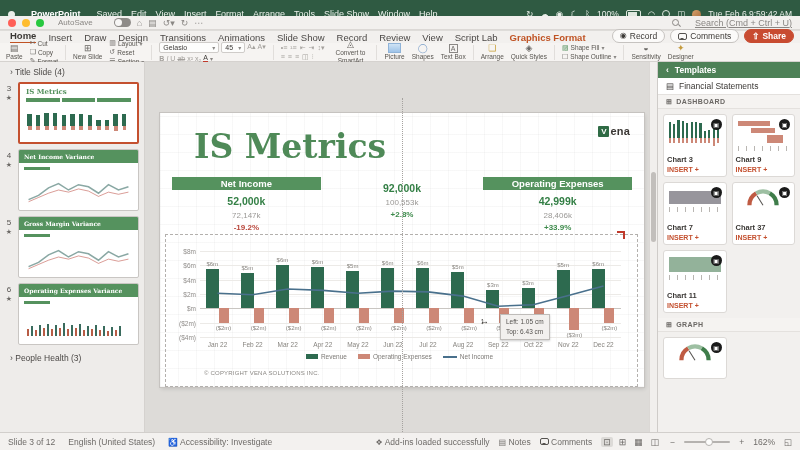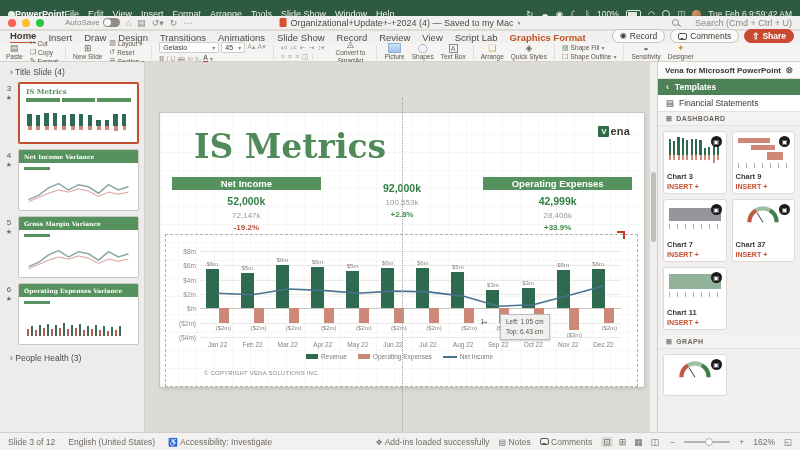--- a/index.html
+++ b/index.html
@@ -1,39 +1,39 @@
 <!DOCTYPE html>
 <html><head>
 <meta charset="utf-8">
 <style>
   html,body{margin:0;padding:0;background:#dedcd9;}
   body{width:800px;height:450px;overflow:hidden;font-family:"Liberation Sans",sans-serif;-webkit-font-smoothing:antialiased;}
   .app{position:relative;width:800px;height:450px;overflow:hidden;background:#dedcd9;}
   
-  .menubar{position:absolute;left:0;top:0;width:800px;height:28px;background:#2f5a42;color:#e9efe9;display:flex;align-items:center;padding:0 8px;box-sizing:border-box;font-size:9px;gap:0;}
+  .menubar{position:absolute;left:0;top:0;width:800px;height:28px;background:#2f5a42;color:#e9efe9;display:flex;align-items:center;padding:0 8px;box-sizing:border-box;font-size:9px;gap:16px;}
   .apple{width:7px;height:7px;border-radius:50%;background:#e9efe9;display:inline-block;}
   .appname{font-weight:bold;color:#fff;}
   .mitem{white-space:nowrap;}
   .menu-right{margin-left:auto;display:flex;align-items:center;gap:7px;font-size:8.5px;}
   .batt{width:13px;height:7px;border:1px solid #dfe8df;border-radius:2px;position:relative;display:inline-block;}
   .batt-fill{position:absolute;left:1px;top:1px;bottom:1px;width:9px;background:#dfe8df;}
   .mag{width:6px;height:6px;border:1px solid #dfe8df;border-radius:50%;position:relative;display:inline-block;}
   .mag::after{content:'';position:absolute;width:4px;height:1px;background:#dfe8df;right:-3px;bottom:-1px;transform:rotate(45deg);}
   .avatar{width:9px;height:9px;border-radius:50%;background:linear-gradient(135deg,#d7a26b,#a96e3f);display:inline-block;}
   
   .titlebar{position:absolute;left:0;top:16px;width:800px;height:14px;background:#f2f0ee;border-bottom:1px solid #dbd8d5;display:flex;align-items:center;padding:0 8px;box-sizing:border-box;font-size:9px;color:#6e6b68;gap:6px;}
   .tl{width:8px;height:8px;border-radius:50%;display:inline-block;}
   .tl.r{background:#ff5f57}.tl.y{background:#febc2e}.tl.g{background:#28c840}
-  .autosave-wrap{display:flex;align-items:center;gap:3px;margin-left:15px;font-size:8px;color:#8a8784;}
+  .autosave-wrap{display:flex;align-items:center;gap:21px;margin-left:8px;font-size:8px;color:#8a8784;}
   .toggle{width:17px;height:9px;border-radius:5px;background:#8e8b88;position:relative;display:inline-block;}
   .toggle .knob{position:absolute;left:1px;top:1px;width:7px;height:7px;border-radius:50%;background:#f7f6f5;}
   .tb-ic{color:#8a8784;font-size:9px;}
   .doc-title{position:absolute;left:50%;transform:translateX(-50%);display:flex;align-items:center;gap:4px;color:#4c4a47;font-size:9px;white-space:nowrap;}
   .docicon{width:7px;height:9px;background:#d35230;border-radius:1px;display:inline-block;}
-  .search-wrap{margin-left:auto;display:flex;align-items:center;gap:16px;color:#8a8784;}
+  .search-wrap{margin-left:auto;display:flex;align-items:center;gap:16px;color:#8a8784;text-decoration:underline;}
   .mag2{width:5px;height:5px;border:1px solid #8a8784;border-radius:50%;position:relative;display:inline-block;}
   .mag2::after{content:'';position:absolute;width:3px;height:1px;background:#8a8784;right:-3px;bottom:-1px;transform:rotate(45deg);}
   
   .ribbon-tabs{position:absolute;left:0;top:31px;width:800px;height:12px;background:#f2f0ee;display:flex;align-items:center;gap:12px;padding:0 10px;box-sizing:border-box;font-size:9.5px;color:#4b4846;}
   .rtab{white-space:nowrap;}
   .rtab.active{font-weight:bold;color:#3b3835;border-bottom:2px solid #c05324;padding-bottom:1px;}
   .rtab.contextual{color:#c05324;font-weight:bold;}
   .pills{position:absolute;right:6px;top:-2px;display:flex;gap:5px;align-items:center;}
   .pill{height:12px;border:1px solid #c6c3c0;border-radius:7px;background:#fbfaf9;display:flex;align-items:center;gap:3px;padding:0 7px;font-size:8.5px;color:#3d3a37;}
   .pill .dot{font-size:8px;line-height:8px;}
@@ -136,21 +136,21 @@
 </style>
 </head>
 <body>
 
 <div class="app">
 
   <div class="menubar">
     <span class="apple"></span>
     <span class="appname">PowerPoint</span>
     <span id="menu-items" style="display:flex;gap:9px;">
-        <span class="mitem">File</span>
+        <span class="mitem">Saved</span>
         <span class="mitem">Edit</span>
         <span class="mitem">View</span>
         <span class="mitem">Insert</span>
         <span class="mitem">Format</span>
         <span class="mitem">Arrange</span>
         <span class="mitem">Tools</span>
         <span class="mitem">Slide Show</span>
         <span class="mitem">Window</span>
         <span class="mitem">Help</span>
       </span>
@@ -180,25 +180,20 @@
       <span>AutoSave</span>
       <span class="toggle">
           <span class="knob"></span>
         </span>
     </span>
     <span class="tb-ic">⌂</span>
     <span class="tb-ic">▤</span>
     <span class="tb-ic">↺▾</span>
     <span class="tb-ic">↻</span>
     <span class="tb-ic">⋯</span>
-    <span class="doc-title">
-      <span class="docicon"></span>
-      <span>Organizational+Update+-+2024 (4) — Saved to my Mac</span>
-      <span class="chev">▾</span>
-    </span>
     <span class="search-wrap">
       <span class="mag2"></span>
       <span>Search (Cmd + Ctrl + U)</span>
     </span>
   </div>
 
   <div class="ribbon-tabs">
     <span id="ribbon-tabs" style="display:flex;gap:12px;align-items:center;">
         <span class="rtab active">Home</span>
         <span class="rtab">Insert</span>
@@ -604,24 +599,20 @@
           <span>↕</span>
         </div>
       <div class="copyright">© COPYRIGHT VENA SOLUTIONS INC.</div>
     </div>
     <div class="canvas-scrollbar">
         <div class="thumbtrack"></div>
       </div>
   </div>
 
   <div class="vena">
-    <div class="vena-head">
-      <span>Vena for Microsoft PowerPoint</span>
-      <span class="vena-close">⊗</span>
-    </div>
     <div class="vena-green">
       <span>‹</span>
       <span>Templates</span>
     </div>
     <div class="vena-item">
       <span>▤</span>
       <span>Financial Statements</span>
     </div>
     <div class="vena-sec">
       <span>⊞</span>

